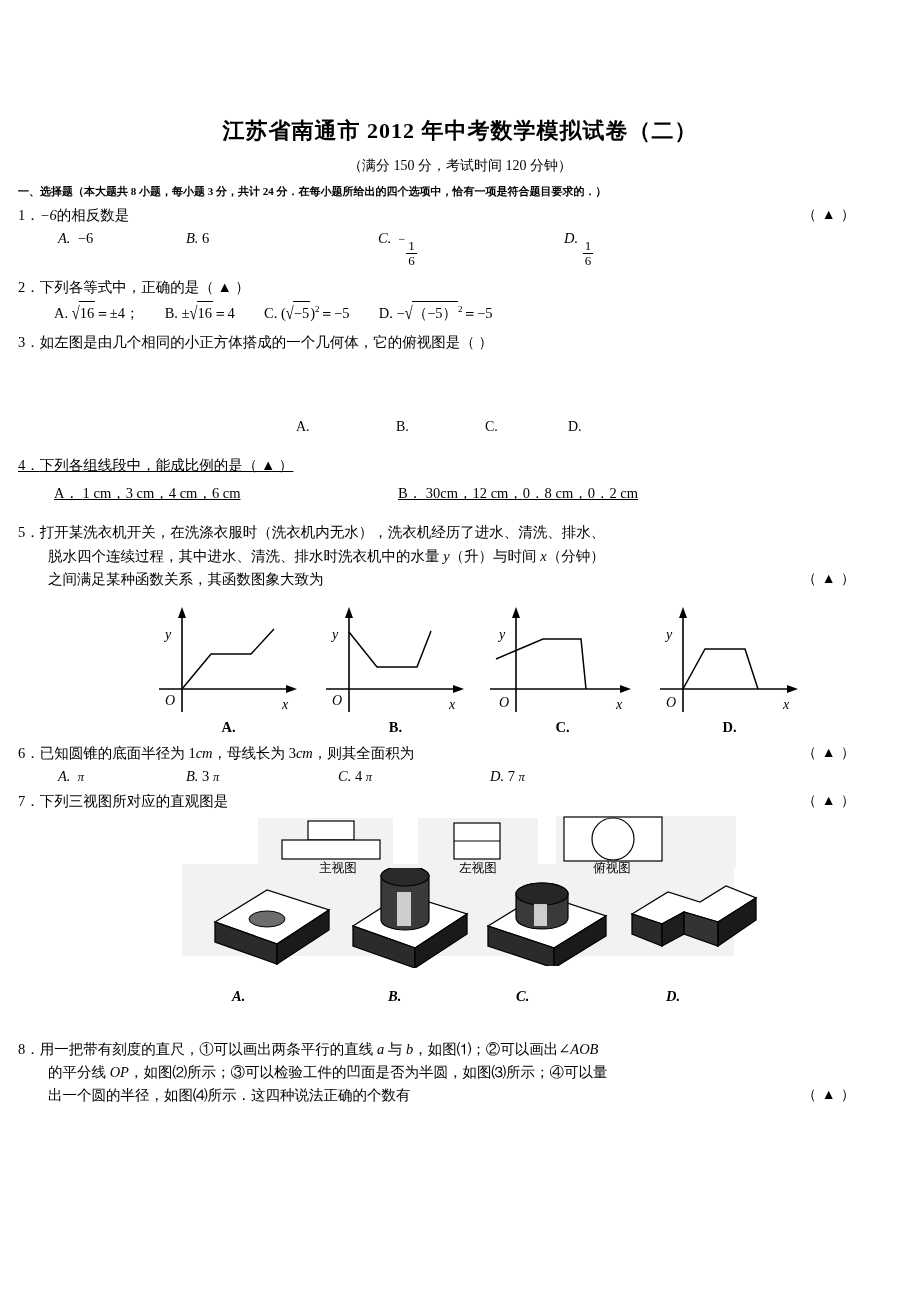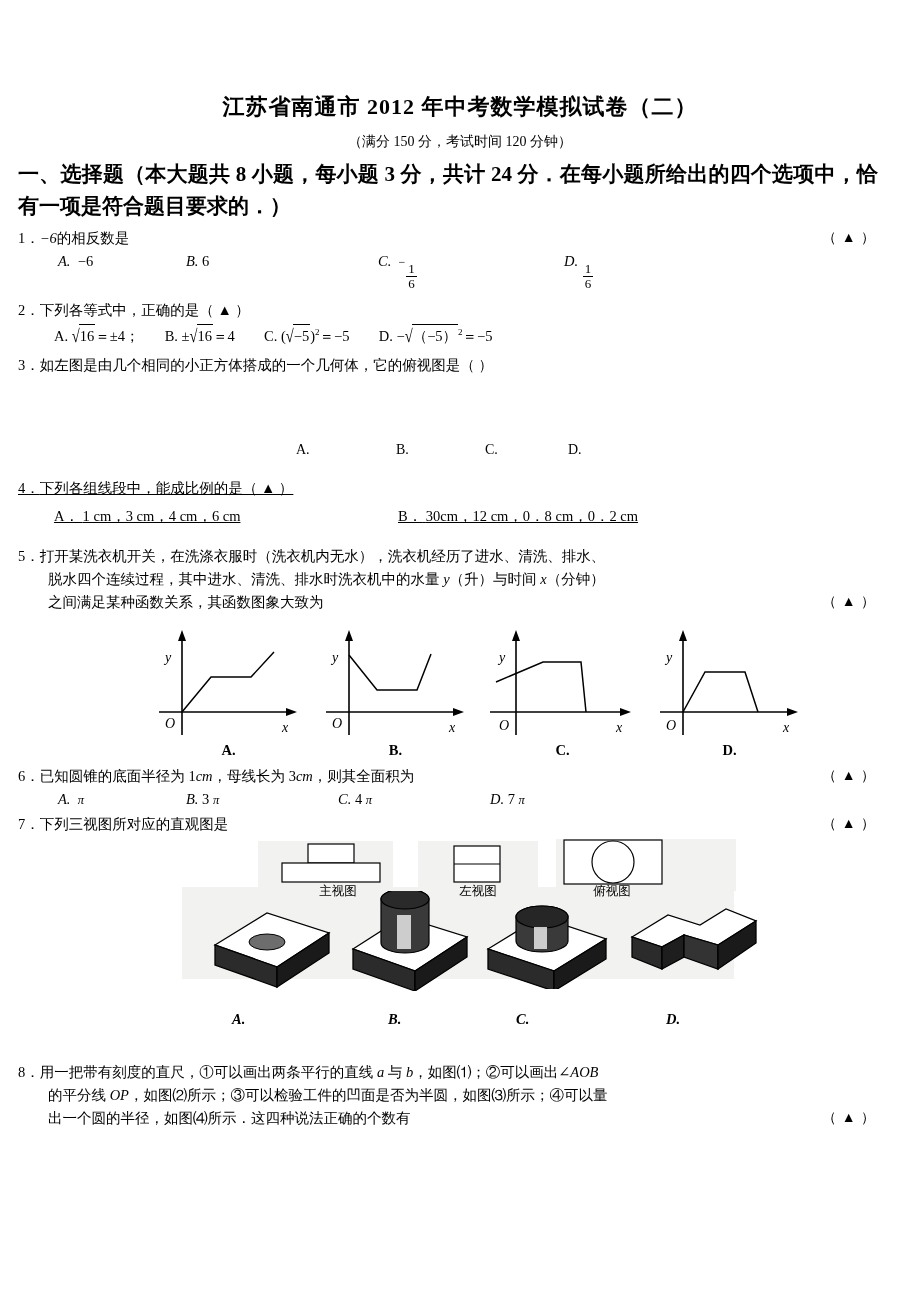--- a/index.html
+++ b/index.html
@@ -13,45 +13,45 @@
   }
   .page { position:relative; width:920px; height:1302px; }
 
   
   .doc-title {
     text-align:center;
     font-size:22px;
     font-weight:bold;
     letter-spacing:1px;
     margin:0;
-    padding-top:94px;
+    padding-top:118px;
     line-height:1.2;
   }
   .doc-subtitle {
     text-align:center;
     font-size:14px;
     margin-top:14px;
     line-height:1.2;
   }
   .section-head {
-    font-size:21px;
+    font-size:11px;
     font-weight:bold;
     line-height:1.52;
     margin:8px 0 0 0;
     padding:0 42px 0 18px;
     text-align:justify;
   }
 
   
   .q {
     font-size:14.5px;
     line-height:1.6;
     position:relative;
     padding-left:18px;
-    padding-right:16px;
+    padding-right:36px;
   }
   .q-line { position:relative; }
   .q-indent { padding-left:30px; }
   .mark {
     position:absolute;
     right:28px;
     font-size:14px;
     letter-spacing:1px;
     white-space:nowrap;
   }

